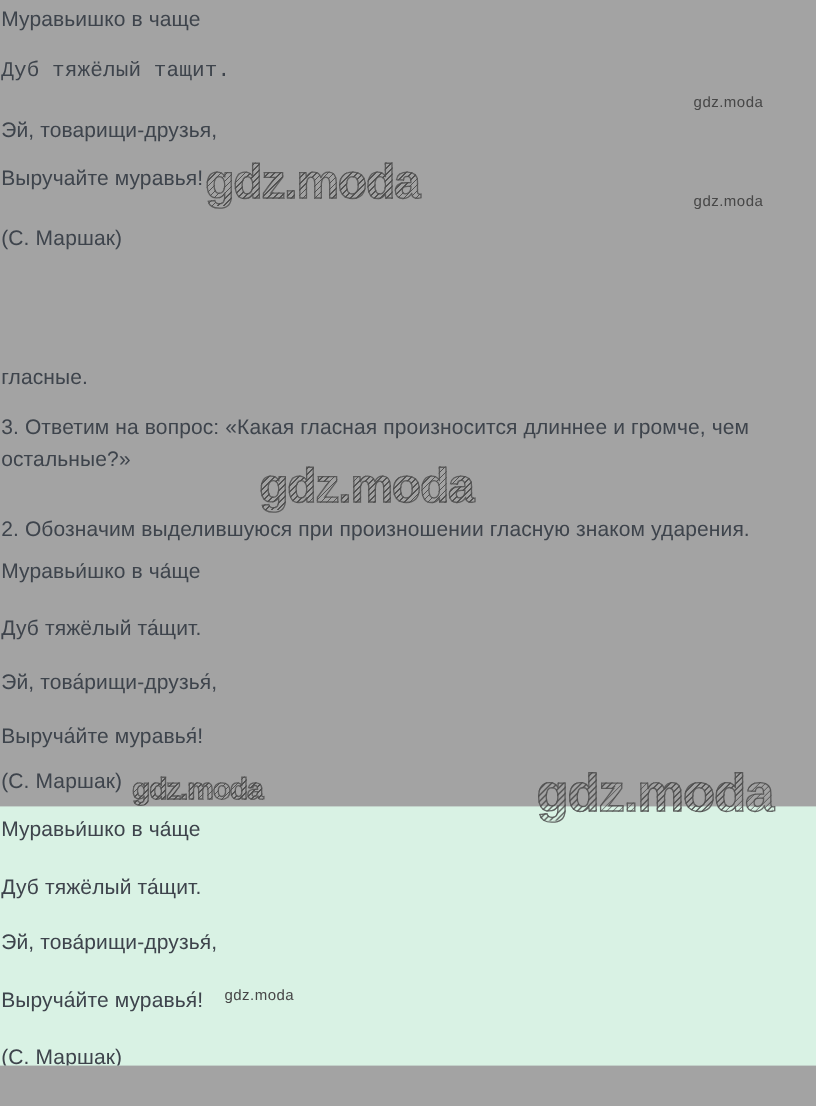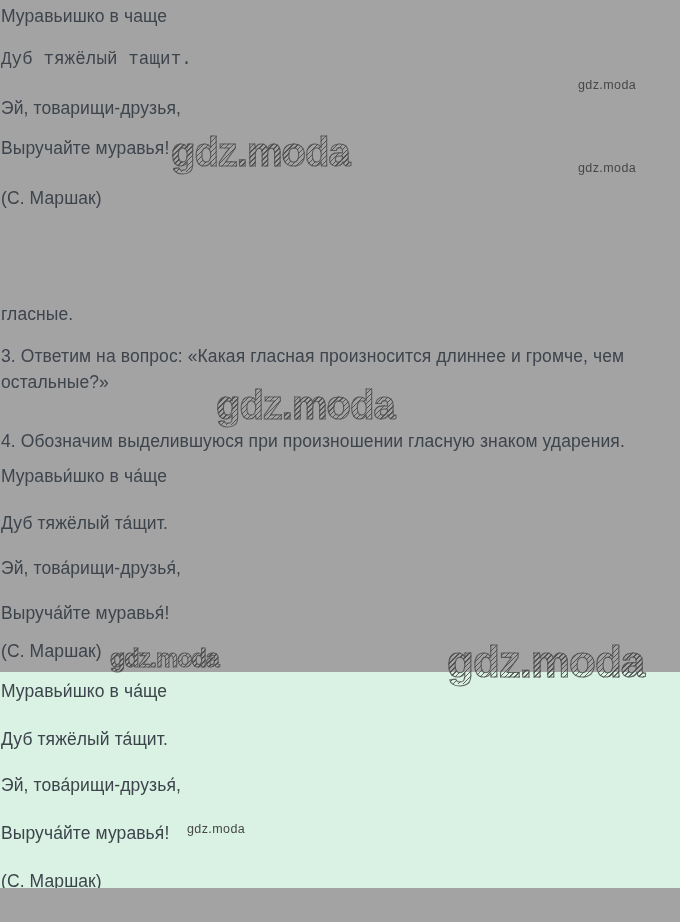--- a/index.html
+++ b/index.html
@@ -96,21 +96,21 @@
 
   <p class="line l1">Муравьишко в чаще</p>
   <p class="line l2">Дуб тяжёлый тащит.</p>
   <p class="line l4">Выручайте муравья!</p>
   <p class="line l3">Эй, товарищи-друзья,</p>
   <p class="line l5">(С. Маршак)</p>
 
   <p class="line l8">гласные.</p>
   <p class="line l9">3. Ответим на вопрос: «Какая гласная произносится длиннее и громче, чем</p>
   <p class="line l10">остальные?»</p>
-  <p class="line l11">4. Обозначим выделившуюся при произношении гласную знаком ударения.</p>
+  <p class="line l11">2. Обозначим выделившуюся при произношении гласную знаком ударения.</p>
 
   <p class="line l12">Муравьи́шко в ча́ще</p>
   <p class="line l13">Дуб тяжёлый та́щит.</p>
   <p class="line l14">Эй, това́рищи-друзья́,</p>
   <p class="line l15">Выруча́йте муравья́!</p>
   <p class="line l16">(С. Маршак)</p>
 
   <div class="green-block">
     <p class="line g1">Муравьи́шко в ча́ще</p>
     <p class="line g2">Дуб тяжёлый та́щит.</p>

